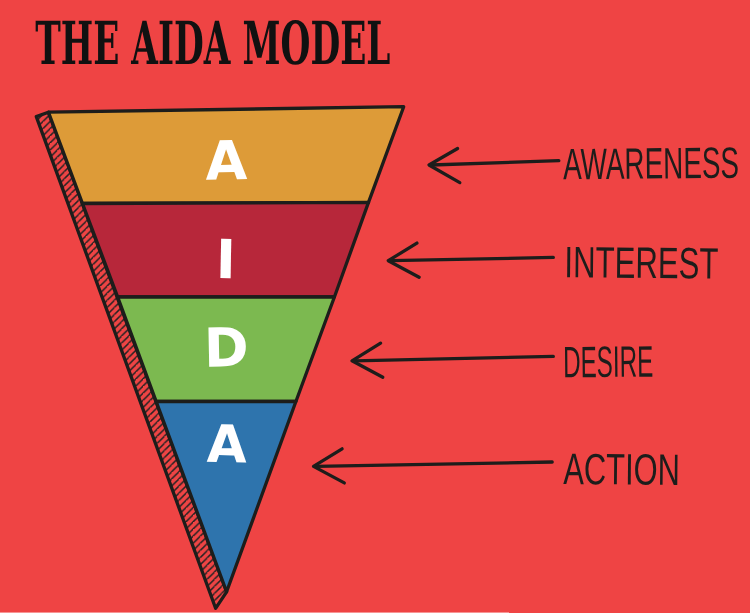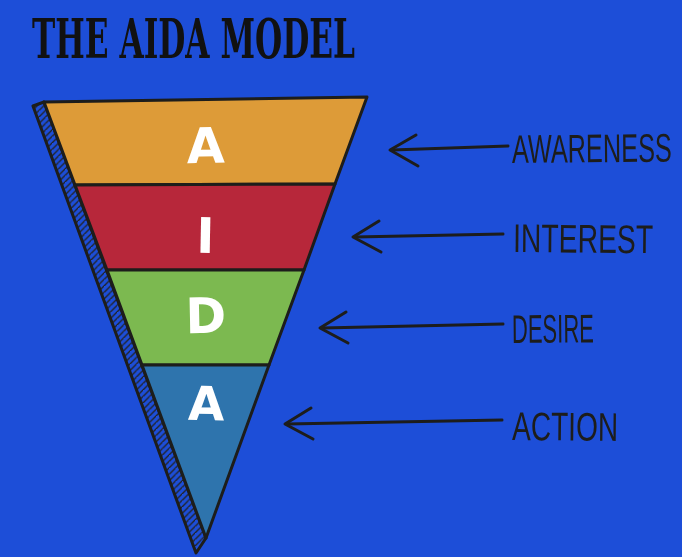--- a/index.html
+++ b/index.html
@@ -5,21 +5,21 @@
   html, body {
     margin: 0;
     padding: 0;
     background: #ffffff;
     font-family: "Liberation Sans", sans-serif;
   }
   .stage {
     position: relative;
     width: 682px;
     height: 557px;
-    background: #1d4ed8;
+    background: #ef4444;
     overflow: hidden;
   }
   svg { display: block; }
   .seg-poly { stroke: #1d1d1b; stroke-width: 3; stroke-linejoin: round; }
   .funnel-letter {
     font-family: "DejaVu Sans", sans-serif;
     font-weight: bold;
   }
   .stage-label {
     font-family: "Liberation Sans", sans-serif;

